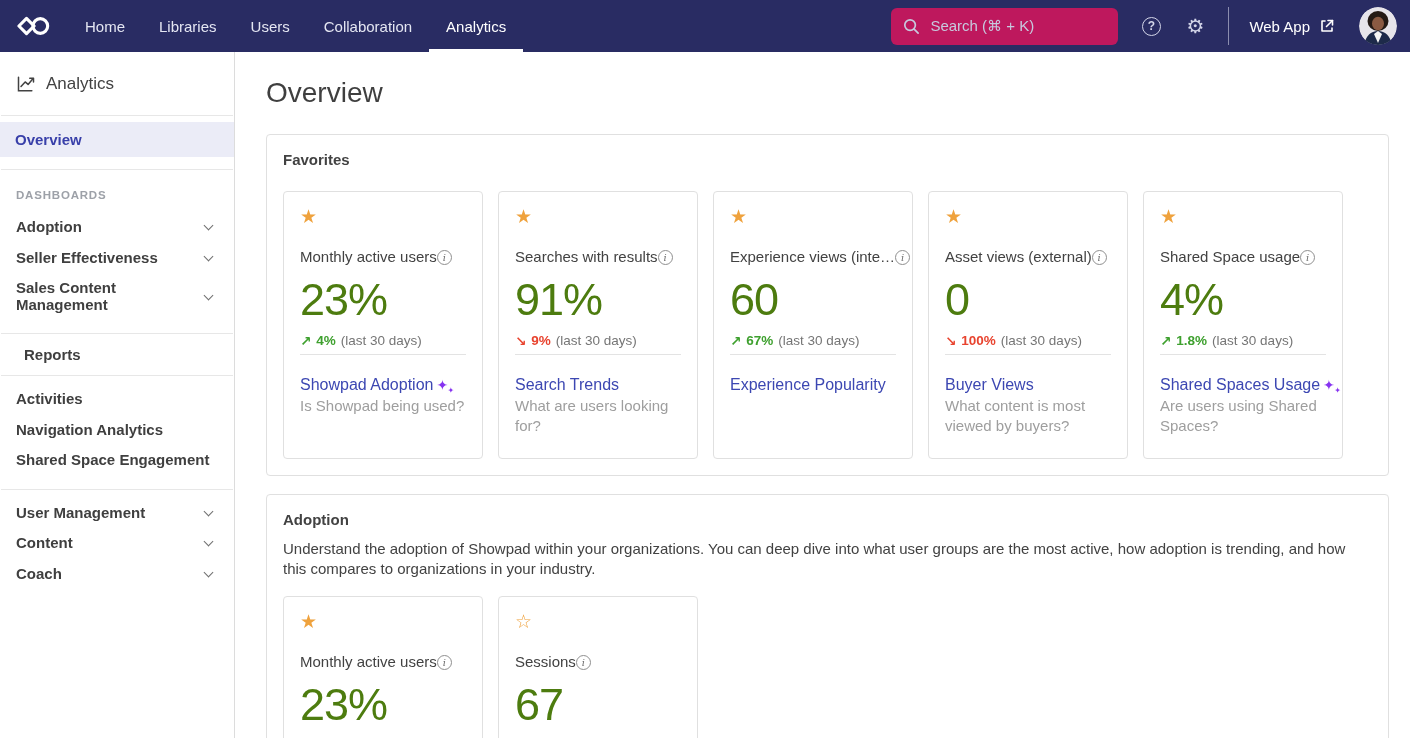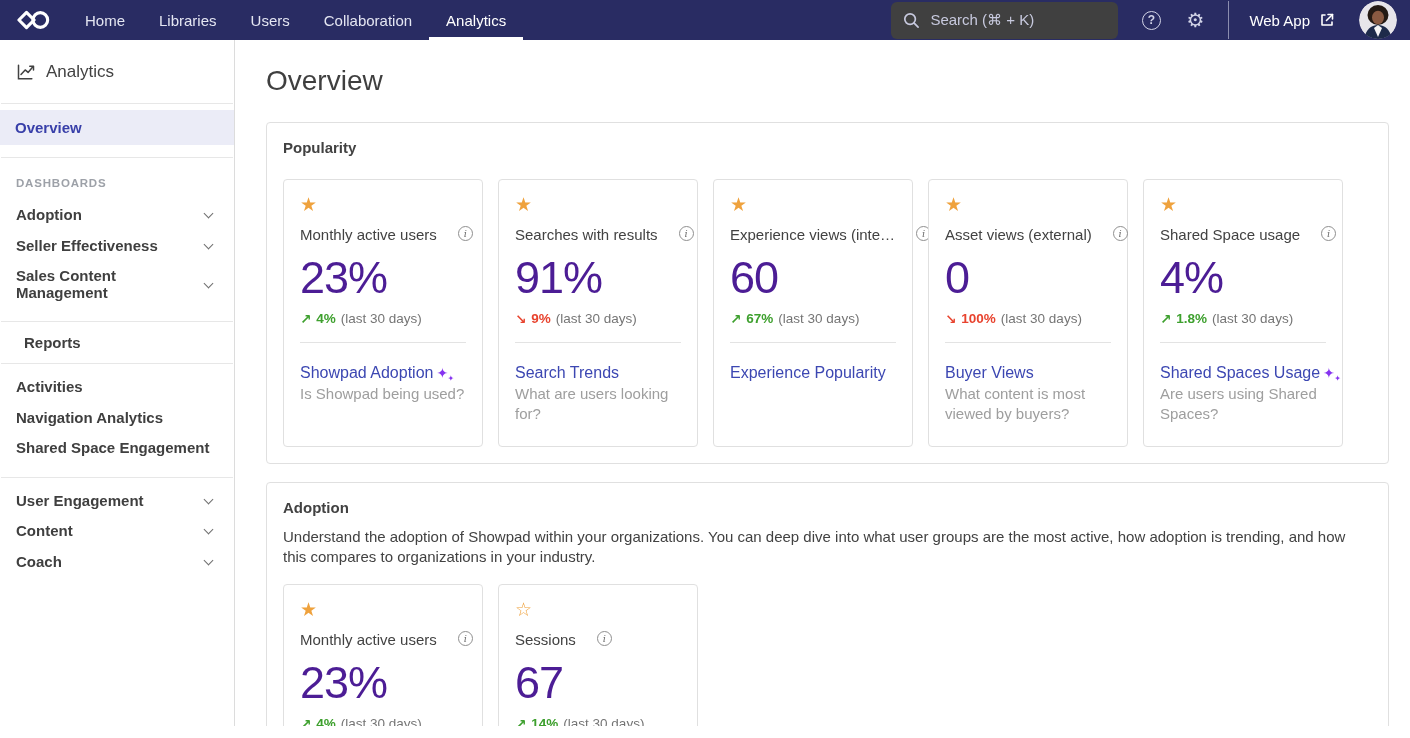--- a/index.html
+++ b/index.html
@@ -1,28 +1,28 @@
 <!DOCTYPE html>
 <html><head>
 <meta charset="utf-8">
 <style>
   * { margin:0; padding:0; box-sizing:border-box; }
   html,body { width:1410px; height:738px; overflow:hidden; background:#fff;
     font-family:"Liberation Sans","DejaVu Sans",sans-serif; }
 
   
-  .topnav { height:40px; background:#292c63; display:flex; align-items:center; position:relative; }
+  .topnav { height:52px; background:#292c63; display:flex; align-items:center; position:relative; }
   .logo { margin:0 18px 0 17px; display:flex; align-items:center; }
   .nav-items { display:flex; height:100%; list-style:none; }
   .nav-item { height:100%; display:flex; align-items:center; padding:0 17px; color:#e4e6f2;
     font-size:15px; cursor:pointer; position:relative; }
   .nav-item.active { color:#fff; }
   .nav-item.active::after { content:""; position:absolute; left:0; right:0; bottom:0; height:3px; background:#fff; }
   .nav-right { margin-left:auto; display:flex; align-items:center; }
-  .searchbox { width:227px; height:37px; background:#404040; border-radius:6px; display:flex;
+  .searchbox { width:227px; height:37px; background:#be185d; border-radius:6px; display:flex;
     align-items:center; padding:0 12px; cursor:text; }
   .searchbox .ph { color:#c7c9de; font-size:15px; margin-left:10px; }
   .icon-btn { width:22px; height:22px; display:flex; align-items:center; justify-content:center;
     color:#d3d5e8; cursor:pointer; margin-left:22px; }
   .help-circle { width:19px; height:19px; border:1.6px solid #d3d5e8; border-radius:50%;
     display:flex; align-items:center; justify-content:center; font-size:12px; font-weight:bold; color:#d3d5e8; }
   .gear-glyph { font-size:20px; line-height:1; }
   .nav-divider { width:1px; height:38px; background:rgba(220,222,238,.55); margin:0 20px 0 22px; }
   .webapp { display:flex; align-items:center; color:#fff; font-size:15px; cursor:pointer; }
   .webapp svg { margin-left:9px; }
@@ -52,26 +52,26 @@
   
   .main { flex:1; overflow:hidden; padding:0 21px 0 31px; }
   .page-title { font-size:28px; color:#3f3f3f; font-weight:400; margin-top:25px; }
   .panel { border:1px solid #e0e0e0; border-radius:4px; background:#fff; padding:16px; margin-top:25px; }
   .panel-title { font-size:15px; font-weight:bold; color:#424242; }
   .panel-desc { font-size:15px; color:#424242; line-height:20px; margin-top:11px; max-width:1110px; }
   .cards-row { display:flex; gap:15px; margin-top:23px; }
   .metric-card { width:200px; height:268px; border:1px solid #e0e0e0; border-radius:4px; background:#fff;
     padding:15px 16px; position:relative; }
   .star { font-size:19px; color:#efa23d; line-height:1; cursor:pointer; display:inline-block; }
-  .m-label-row { display:flex; align-items:flex-start; gap:21px; margin-top:11px; }
+  .m-label-row { display:flex; align-items:flex-end; gap:0; margin-top:21px; }
   .m-label { font-size:15px; color:#424242; white-space:nowrap; }
   .info-icon { width:15px; height:15px; flex:none; border:1.2px solid #8f8f8f; border-radius:50%;
     color:#6f6f6f; font-size:10px; font-family:"DejaVu Serif",serif; font-style:italic;
     display:flex; align-items:center; justify-content:center; cursor:pointer; }
-  .m-value { font-size:45px; color:#4c1d95; margin-top:10px; line-height:1.1; letter-spacing:-1px; }
+  .m-value { font-size:45px; color:#4d7c0f; margin-top:10px; line-height:1.1; letter-spacing:-1px; }
   .m-delta { display:flex; align-items:center; gap:5px; margin-top:8px; font-size:13.5px; }
   .m-delta .arrow, .m-delta .pct { font-weight:bold; }
   .m-delta.up .arrow, .m-delta.up .pct { color:#3ea02e; }
   .m-delta.down .arrow, .m-delta.down .pct { color:#e8432e; }
   .m-delta .period { color:#757575; }
   .m-divider { position:absolute; left:16px; right:16px; top:162px; border-top:1px solid #e3e3e3; }
   .m-link { position:absolute; left:16px; top:184px; font-size:16px; color:#3c47b2; cursor:pointer;
     white-space:nowrap; }
   .sparkle { color:#8633f0; font-size:14px; position:relative; margin-left:3px; }
   .sparkle .sp2 { font-size:8px; position:absolute; bottom:-2px; right:-6px; }
@@ -169,38 +169,38 @@
     </div>
     <div class="sb-item">
       <span>Navigation Analytics</span>
     </div>
     <div class="sb-item">
       <span>Shared Space Engagement</span>
     </div>
     <hr class="sb-hr mid">
 
     <div class="sb-item" style="margin-top:8px;">
-      <span>User Engagement</span>
+      <span>User Management</span>
       <span class="chev"></span>
     </div>
     <div class="sb-item">
       <span>Content</span>
       <span class="chev"></span>
     </div>
     <div class="sb-item">
       <span>Coach</span>
       <span class="chev"></span>
     </div>
   </div>
 
   <div class="main">
     <div class="page-title">Overview</div>
 
     <div class="panel">
-      <div class="panel-title">Popularity</div>
+      <div class="panel-title">Favorites</div>
       <div class="cards-row">
 
         <div class="metric-card">
           <span class="star">★</span>
           <div class="m-label-row">
             <span class="m-label">Monthly active users</span>
             <span class="info-icon">i</span>
           </div>
           <div class="m-value">23%</div>
           <div class="m-delta up">

